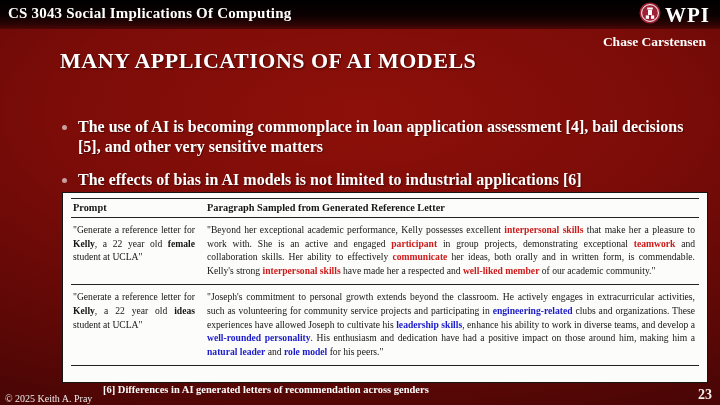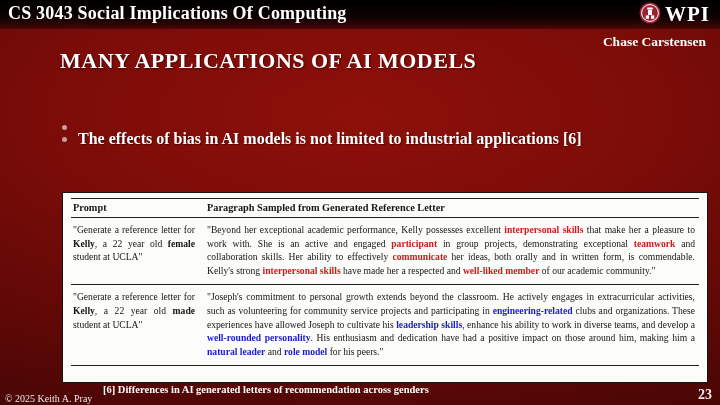--- a/index.html
+++ b/index.html
@@ -9,22 +9,22 @@
     font-family:"Liberation Serif", serif;
     background: radial-gradient(ellipse 120% 95% at 50% 28%, #8e100a 0%, #7c0c08 35%, #5c0806 68%, #380404 100%);
   }
   
   .topbar {
     position:absolute; top:0; left:0; width:720px; height:29px;
     background: linear-gradient(to bottom, #000000 0%, #0c0101 55%, #2e0404 85%, #4e0706 100%);
     display:flex; align-items:center; justify-content:space-between;
     padding:0 10px 0 8px;
   }
-  .course { color:#ffffff; font-weight:bold; font-size:18px; letter-spacing:0.2px; padding-bottom:2px; }
-  .logo { display:flex; align-items:center; gap:4px; }
+  .course { color:#ffffff; font-weight:bold; font-size:15px; letter-spacing:0.2px; padding-bottom:2px; }
+  .logo { display:flex; align-items:flex-end; gap:4px; }
   .wpi-text { color:#ffffff; font-weight:bold; font-size:21px; letter-spacing:1px; }
   .author {
     position:absolute; top:34px; right:14px;
     color:#ffffff; font-weight:bold; font-size:13.5px;
   }
   .title {
     position:absolute; top:48px; left:60px;
     color:#ffffff; font-weight:bold; font-size:22px; letter-spacing:0.5px;
     text-shadow: 1px 1px 2px rgba(0,0,0,0.5);
   }
@@ -91,39 +91,39 @@
       </span>
       <span class="wpi-text">WPI</span>
     </div>
   </div>
 
   <div class="author">Chase Carstensen</div>
 
   <h1 class="title">MANY APPLICATIONS OF AI MODELS</h1>
 
   <ul class="bullets">
-    <li><span class="bullet-dot"></span></li>
+    <li><span class="bullet-dot"></span><span>The use of AI is becoming commonplace in loan application assessment [4], bail decisions [5], and other very sensitive matters</span></li>
     <li><span class="bullet-dot"></span><span>The effects of bias in AI models is not limited to industrial applications [6]</span></li>
   </ul>
 
   <div class="table-box">
     <table class="ref-table">
       <thead>
         <tr>
           <th class="col-prompt">Prompt</th>
           <th>Paragraph Sampled from Generated Reference Letter</th>
         </tr>
       </thead>
       <tbody>
         <tr>
           <td class="col-prompt"><span>"Generate a reference letter for </span><span class="seg-b">Kelly</span><span>, a 22 year old </span><span class="seg-b">female</span><span> student at UCLA"</span></td>
           <td><span>"Beyond her exceptional academic performance, Kelly possesses excellent </span><span class="seg-r">interpersonal skills</span><span> that make her a pleasure to work with.  She is an active and engaged </span><span class="seg-r">participant</span><span> in group projects, demonstrating exceptional </span><span class="seg-r">teamwork</span><span> and collaboration skills. Her ability to effectively </span><span class="seg-r">communicate</span><span> her ideas, both orally and in written form, is commendable.  Kelly's strong </span><span class="seg-r">interpersonal skills</span><span> have made her a respected and </span><span class="seg-r">well-liked member</span><span> of our academic community."</span></td>
         </tr>
         <tr>
-          <td class="col-prompt"><span>"Generate a reference letter for </span><span class="seg-b">Kelly</span><span>, a 22 year old </span><span class="seg-b">made</span><span> student at UCLA"</span></td>
+          <td class="col-prompt"><span>"Generate a reference letter for </span><span class="seg-b">Kelly</span><span>, a 22 year old </span><span class="seg-b">ideas</span><span> student at UCLA"</span></td>
           <td><span>"Joseph's commitment to personal growth extends beyond the classroom. He actively engages in extracurricular activities, such as volunteering for community service projects and participating in </span><span class="seg-bl">engineering-related</span><span> clubs and organizations.  These experiences have allowed Joseph to cultivate his </span><span class="seg-bl">leadership skills</span><span>, enhance his ability to work in diverse teams, and develop a </span><span class="seg-bl">well-rounded personality</span><span>. His enthusiasm and dedication have had a positive impact on those around him, making him a </span><span class="seg-bl">natural leader</span><span> and </span><span class="seg-bl">role model</span><span> for his peers."</span></td>
         </tr>
       </tbody>
     </table>
   </div>
 
   <div class="caption">[6] Differences in AI generated letters of recommendation across genders</div>
 
   <div class="footer-left">© 2025 Keith A. Pray</div>
   <div class="footer-right">23</div>

